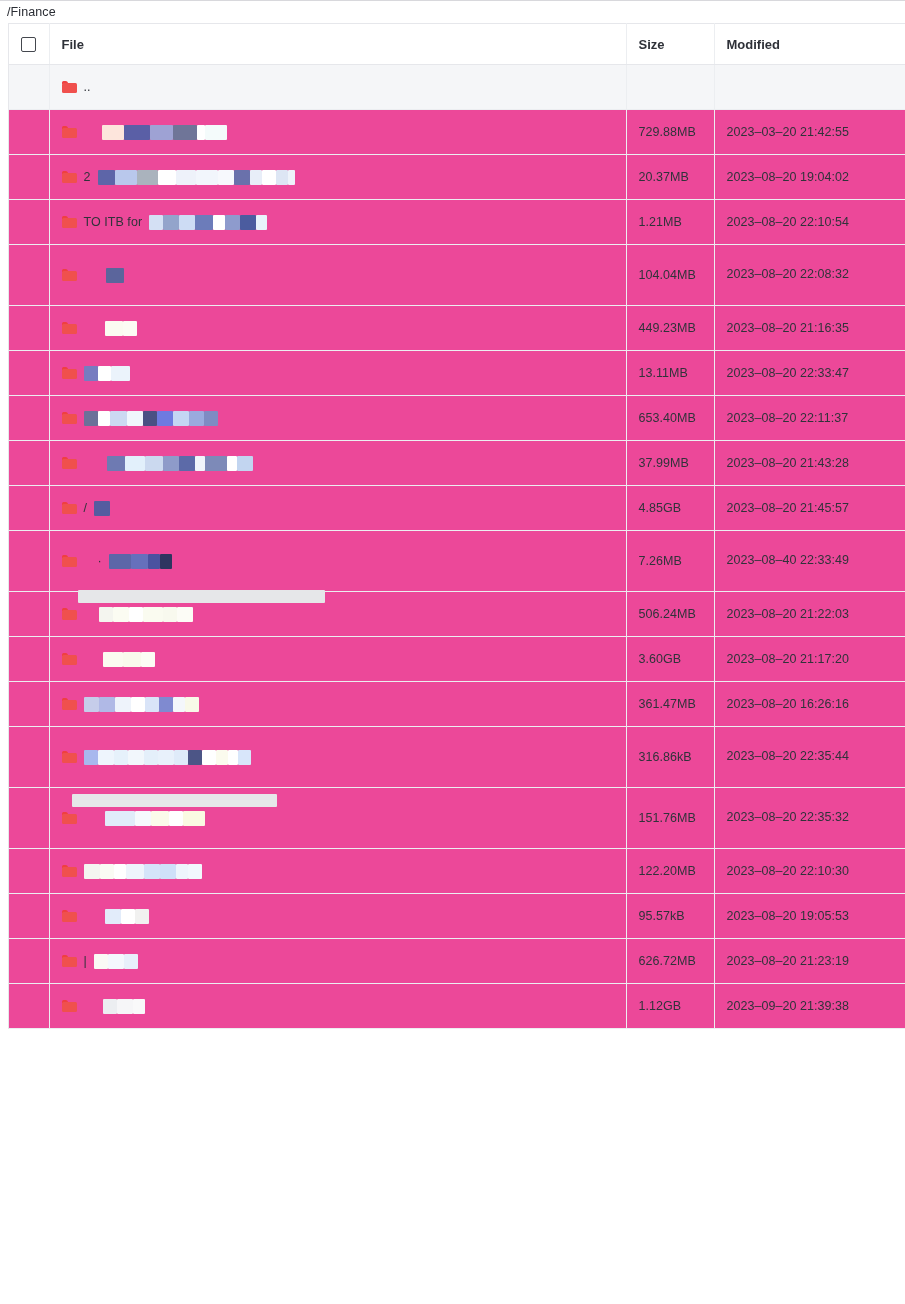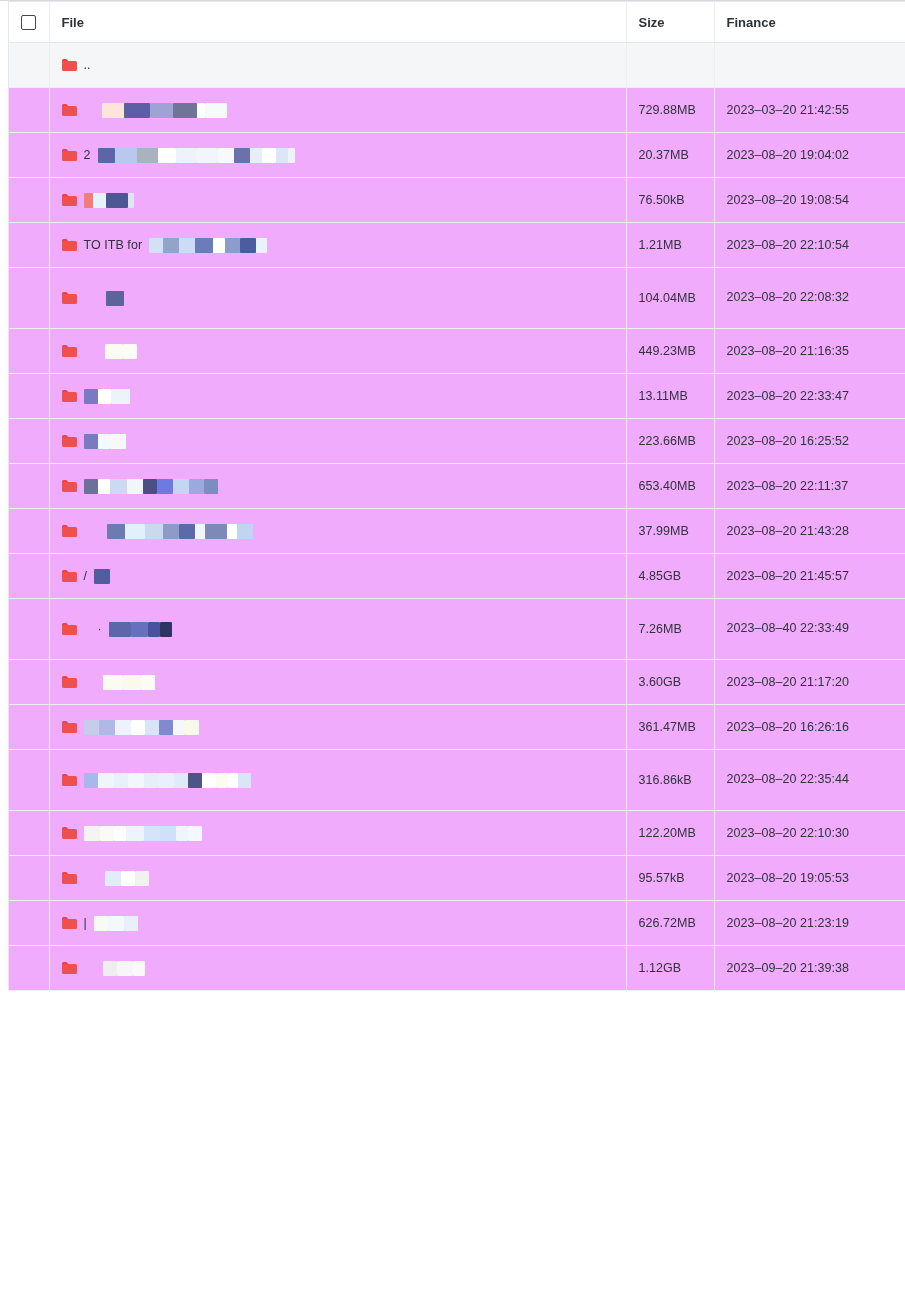--- a/index.html
+++ b/index.html
@@ -77,21 +77,21 @@
     display: inline-block;
     width: 15px;
     height: 15px;
     border: 1.6px solid #44474e;
     border-radius: 2px;
     background: #ffffff;
     vertical-align: middle;
     cursor: pointer;
   }
 
-  tbody tr { background: #f0abfc; }
+  tbody tr { background: #ec4899; }
   tbody tr.parent-row { background: #f5f6f8; }
   tbody td {
     border-bottom: 1px solid #eceef1;
     font-size: 12.5px;
     color: #30333a;
     vertical-align: middle;
     padding: 0;
   }
   tbody td.td-check { border-right: 1px solid #eceef1; }
   tbody td.td-file  { padding-left: 12px; }
@@ -169,37 +169,40 @@
   .mod-text.wrapped { max-width: 110px; white-space: normal; line-height: 1.55; }
   .mod-text.nowrap { white-space: nowrap; }
 </style>
 </head>
 <body>
 
 <div class="page">
 
   <div class="topline"></div>
 
+  <div class="breadcrumb-bar">
+    <span class="breadcrumb">/Finance</span>
+  </div>
 
   <div class="table-wrap">
     <table class="filetable">
       <colgroup>
         <col class="c-check">
           <col class="c-file">
           <col class="c-size">
           <col class="c-mod">
       </colgroup>
       <thead>
         <tr>
           <th class="h-check">
             <span class="hdr-checkbox"></span>
           </th>
           <th class="h-file">File</th>
           <th class="h-size">Size</th>
-          <th class="h-mod">Finance</th>
+          <th class="h-mod">Modified</th>
         </tr>
       </thead>
       <tbody id="tbody">
           <tr class="parent-row">
             <td class="td-check" style="height: 45px;"></td>
             <td class="td-file">
               <div class="name-cell" style="min-height: 24px;">
                 <span class="folder-icon"></span>
                 <span class="name-text">..</span>
               </div>
@@ -249,36 +252,20 @@
               </div>
             </td>
             <td class="td-size"><span class="size-text">20.37MB</span></td>
             <td class="td-mod"><span class="mod-text nowrap">2023–08–20 19:04:02</span></td>
           </tr>
           <tr>
             <td class="td-check" style="height: 45px;"></td>
             <td class="td-file">
               <div class="name-cell" style="min-height: 24px;">
                 <span class="folder-icon"></span>
-                <span class="redact-run">
-                  <span class="rb" style="width: 9px; background: rgb(242, 124, 121);"></span>
-                  <span class="rb" style="width: 13px; background: rgb(232, 242, 250);"></span>
-                  <span class="rb" style="width: 22px; background: rgb(78, 86, 147);"></span>
-                  <span class="rb" style="width: 6px; background: rgb(223, 230, 242);"></span>
-                </span>
-              </div>
-            </td>
-            <td class="td-size"><span class="size-text">76.50kB</span></td>
-            <td class="td-mod"><span class="mod-text nowrap">2023–08–20 19:08:54</span></td>
-          </tr>
-          <tr>
-            <td class="td-check" style="height: 45px;"></td>
-            <td class="td-file">
-              <div class="name-cell" style="min-height: 24px;">
-                <span class="folder-icon"></span>
                 <span class="name-text">TO ITB for</span>
                 <span class="redact-run">
                   <span class="rb" style="width: 14px; background: rgb(212, 224, 244);"></span>
                   <span class="rb" style="width: 16px; background: rgb(147, 164, 203);"></span>
                   <span class="rb" style="width: 16px; background: rgb(205, 220, 244);"></span>
                   <span class="rb" style="width: 18px; background: rgb(108, 124, 186);"></span>
                   <span class="rb" style="width: 12px; background: rgb(255, 255, 255);"></span>
                   <span class="rb" style="width: 15px; background: rgb(142, 155, 205);"></span>
                   <span class="rb" style="width: 16px; background: rgb(75, 92, 159);"></span>
                   <span class="rb" style="width: 11px; background: rgb(232, 243, 251);"></span>
@@ -324,35 +311,20 @@
                 <span class="folder-icon"></span>
                 <span class="redact-run">
                   <span class="rb" style="width: 14px; background: rgb(119, 124, 192);"></span>
                   <span class="rb" style="width: 13px; background: rgb(255, 255, 255);"></span>
                   <span class="rb" style="width: 19px; background: rgb(235, 243, 251);"></span>
                 </span>
               </div>
             </td>
             <td class="td-size"><span class="size-text">13.11MB</span></td>
             <td class="td-mod"><span class="mod-text nowrap">2023–08–20 22:33:47</span></td>
-          </tr>
-          <tr>
-            <td class="td-check" style="height: 45px;"></td>
-            <td class="td-file">
-              <div class="name-cell" style="min-height: 24px;">
-                <span class="folder-icon"></span>
-                <span class="redact-run">
-                  <span class="rb" style="width: 14px; background: rgb(118, 124, 190);"></span>
-                  <span class="rb" style="width: 12px; background: rgb(242, 250, 255);"></span>
-                  <span class="rb" style="width: 16px; background: rgb(247, 249, 249);"></span>
-                </span>
-              </div>
-            </td>
-            <td class="td-size"><span class="size-text">223.66MB</span></td>
-            <td class="td-mod"><span class="mod-text nowrap">2023–08–20 16:25:52</span></td>
           </tr>
           <tr>
             <td class="td-check" style="height: 45px;"></td>
             <td class="td-file">
               <div class="name-cell" style="min-height: 24px;">
                 <span class="folder-icon"></span>
                 <span class="redact-run">
                   <span class="rb" style="width: 14px; background: rgb(107, 113, 153);"></span>
                   <span class="rb" style="width: 12px; background: rgb(255, 255, 255);"></span>
                   <span class="rb" style="width: 17px; background: rgb(204, 217, 242);"></span>
@@ -414,20 +386,40 @@
                 <span class="redact-run">
                   <span class="rb" style="width: 22px; background: rgb(92, 102, 168);"></span>
                   <span class="rb" style="width: 17px; background: rgb(102, 112, 188);"></span>
                   <span class="rb" style="width: 12px; background: rgb(74, 82, 160);"></span>
                   <span class="rb" style="width: 12px; background: rgb(46, 53, 96);"></span>
                 </span>
               </div>
             </td>
             <td class="td-size"><span class="size-text">7.26MB</span></td>
             <td class="td-mod"><span class="mod-text wrapped">2023–08–40 22:33:49</span></td>
+          </tr>
+          <tr>
+            <td class="td-check" style="height: 45px;"></td>
+            <td class="td-file">
+              <div class="name-cell" style="min-height: 24px;">
+                <span class="grey-bar" style="left: 16px; width: 247px;"></span>
+                <span class="folder-icon"></span>
+                <span class="gap" style="width: 8px;"></span>
+                <span class="redact-run">
+                  <span class="rb" style="width: 14px; background: rgb(244, 245, 239);"></span>
+                  <span class="rb" style="width: 16px; background: rgb(251, 252, 242);"></span>
+                  <span class="rb" style="width: 14px; background: rgb(255, 255, 255);"></span>
+                  <span class="rb" style="width: 20px; background: rgb(250, 251, 240);"></span>
+                  <span class="rb" style="width: 14px; background: rgb(248, 249, 238);"></span>
+                  <span class="rb" style="width: 16px; background: rgb(252, 252, 246);"></span>
+                </span>
+              </div>
+            </td>
+            <td class="td-size"><span class="size-text">506.24MB</span></td>
+            <td class="td-mod"><span class="mod-text nowrap">2023–08–20 21:22:03</span></td>
           </tr>
           <tr>
             <td class="td-check" style="height: 45px;"></td>
             <td class="td-file">
               <div class="name-cell" style="min-height: 24px;">
                 <span class="folder-icon"></span>
                 <span class="gap" style="width: 12px;"></span>
                 <span class="redact-run">
                   <span class="rb" style="width: 20px; background: rgb(251, 251, 240);"></span>
                   <span class="rb" style="width: 18px; background: rgb(249, 250, 236);"></span>
@@ -476,20 +468,39 @@
                   <span class="rb" style="width: 12px; background: rgb(251, 251, 238);"></span>
                   <span class="rb" style="width: 10px; background: rgb(255, 255, 255);"></span>
                   <span class="rb" style="width: 13px; background: rgb(216, 230, 250);"></span>
                 </span>
               </div>
             </td>
             <td class="td-size"><span class="size-text">316.86kB</span></td>
             <td class="td-mod"><span class="mod-text wrapped">2023–08–20 22:35:44</span></td>
           </tr>
           <tr>
+            <td class="td-check" style="height: 61px;"></td>
+            <td class="td-file">
+              <div class="name-cell" style="min-height: 24px;">
+                <span class="grey-bar" style="left: 10px; width: 205px;"></span>
+                <span class="folder-icon"></span>
+                <span class="gap" style="width: 14px;"></span>
+                <span class="redact-run">
+                  <span class="rb" style="width: 30px; background: rgb(225, 236, 250);"></span>
+                  <span class="rb" style="width: 16px; background: rgb(246, 249, 253);"></span>
+                  <span class="rb" style="width: 18px; background: rgb(251, 251, 234);"></span>
+                  <span class="rb" style="width: 14px; background: rgb(255, 255, 255);"></span>
+                  <span class="rb" style="width: 22px; background: rgb(250, 250, 226);"></span>
+                </span>
+              </div>
+            </td>
+            <td class="td-size"><span class="size-text">151.76MB</span></td>
+            <td class="td-mod"><span class="mod-text wrapped">2023–08–20 22:35:32</span></td>
+          </tr>
+          <tr>
             <td class="td-check" style="height: 45px;"></td>
             <td class="td-file">
               <div class="name-cell" style="min-height: 24px;">
                 <span class="folder-icon"></span>
                 <span class="redact-run">
                   <span class="rb" style="width: 16px; background: rgb(244, 245, 241);"></span>
                   <span class="rb" style="width: 14px; background: rgb(250, 251, 244);"></span>
                   <span class="rb" style="width: 12px; background: rgb(255, 255, 255);"></span>
                   <span class="rb" style="width: 18px; background: rgb(238, 244, 252);"></span>
                   <span class="rb" style="width: 16px; background: rgb(213, 228, 250);"></span>

